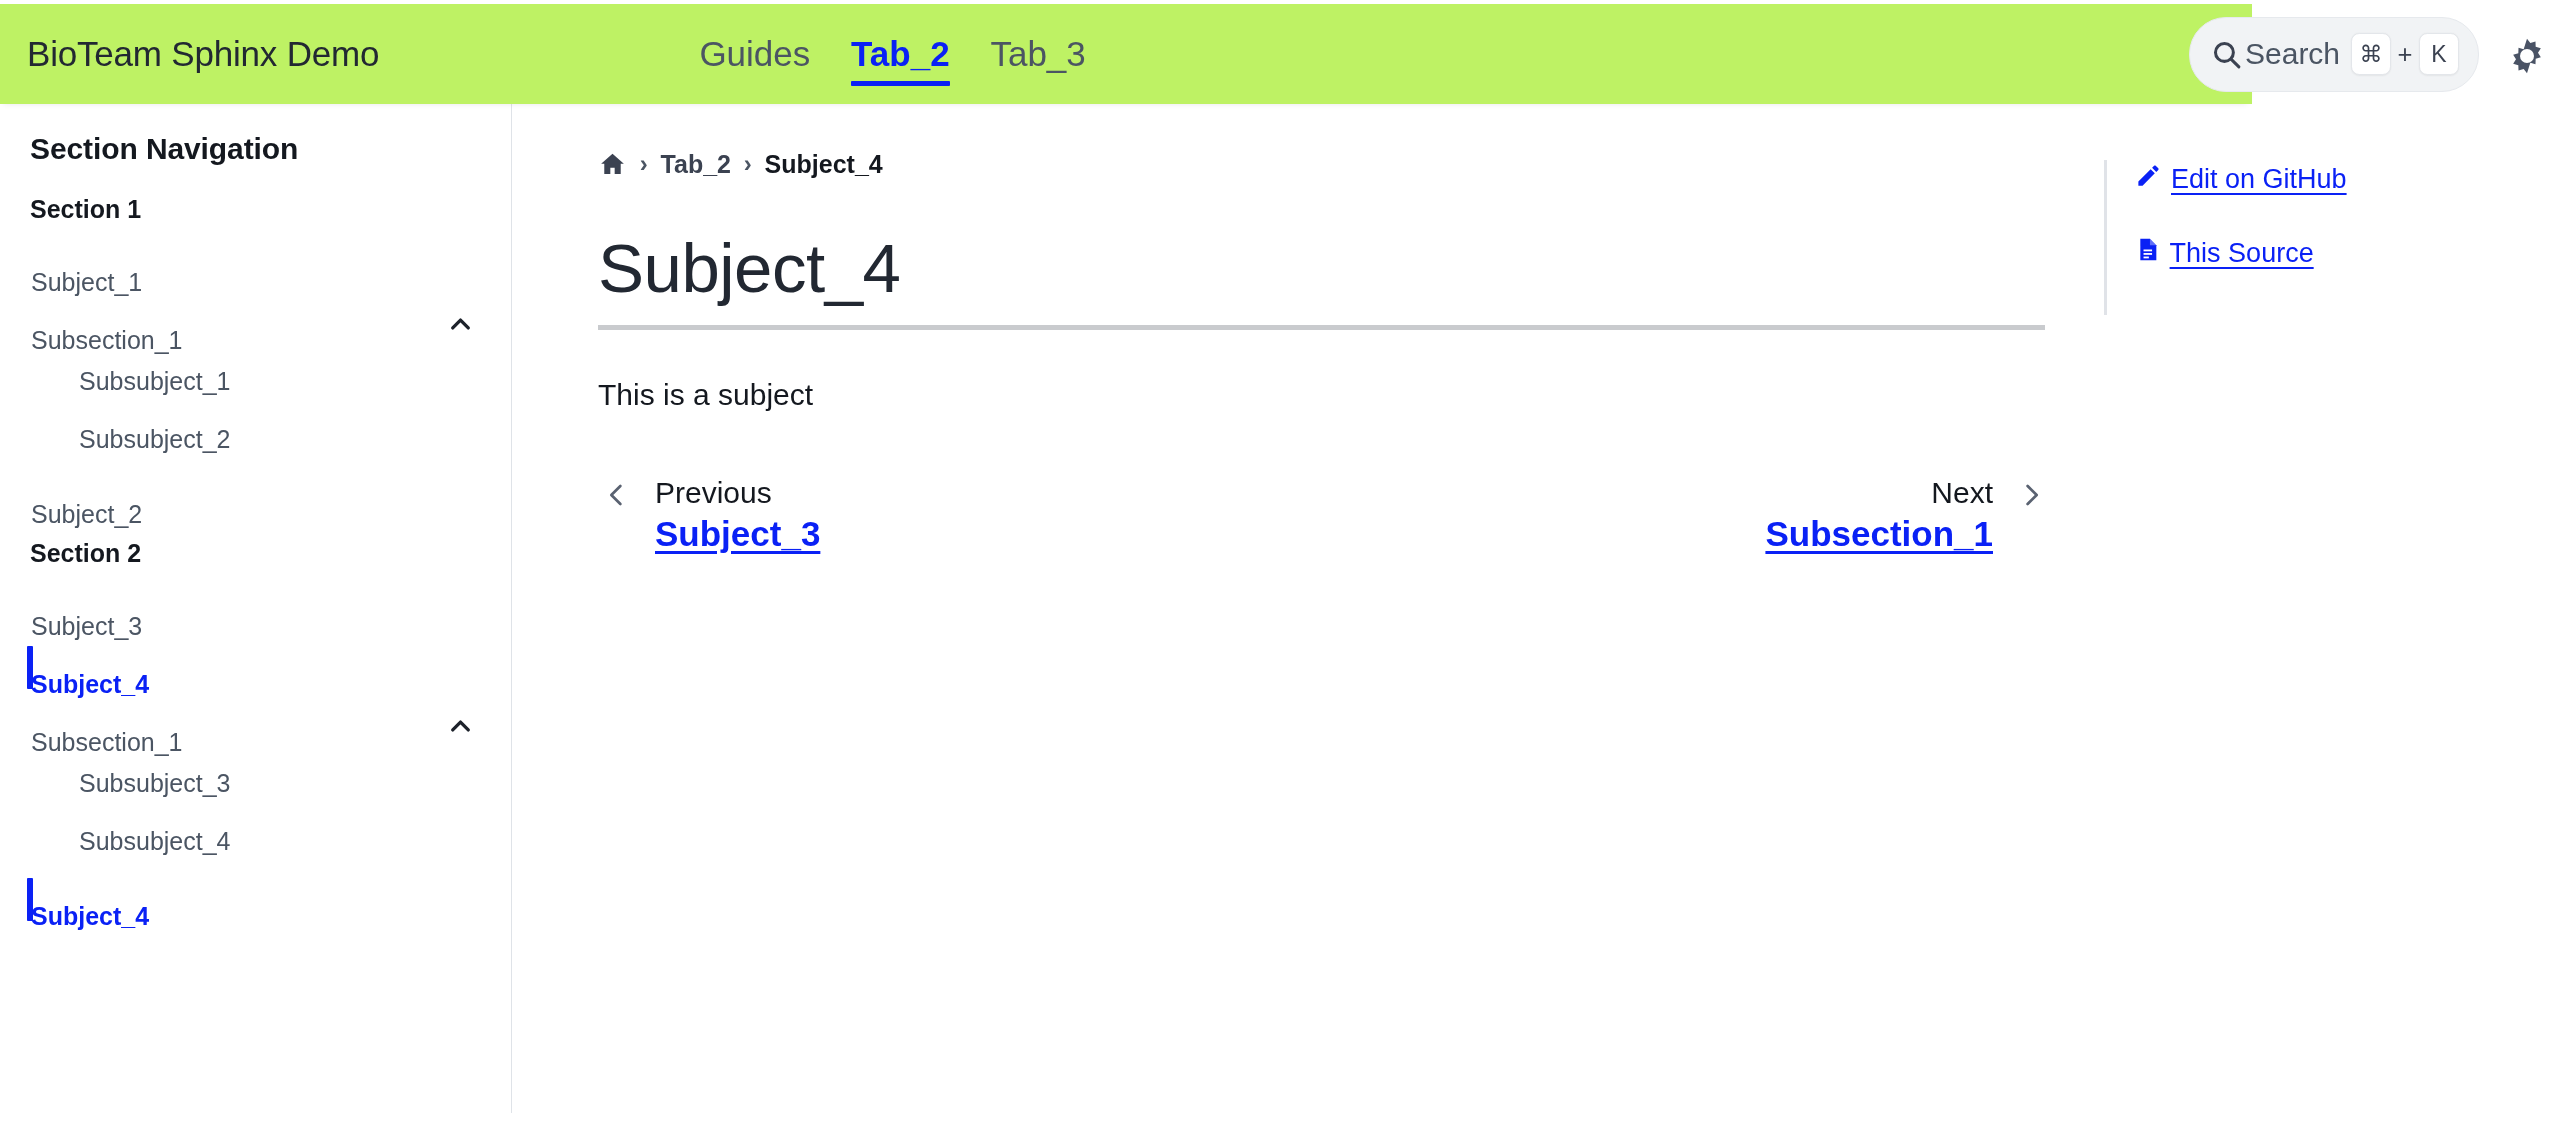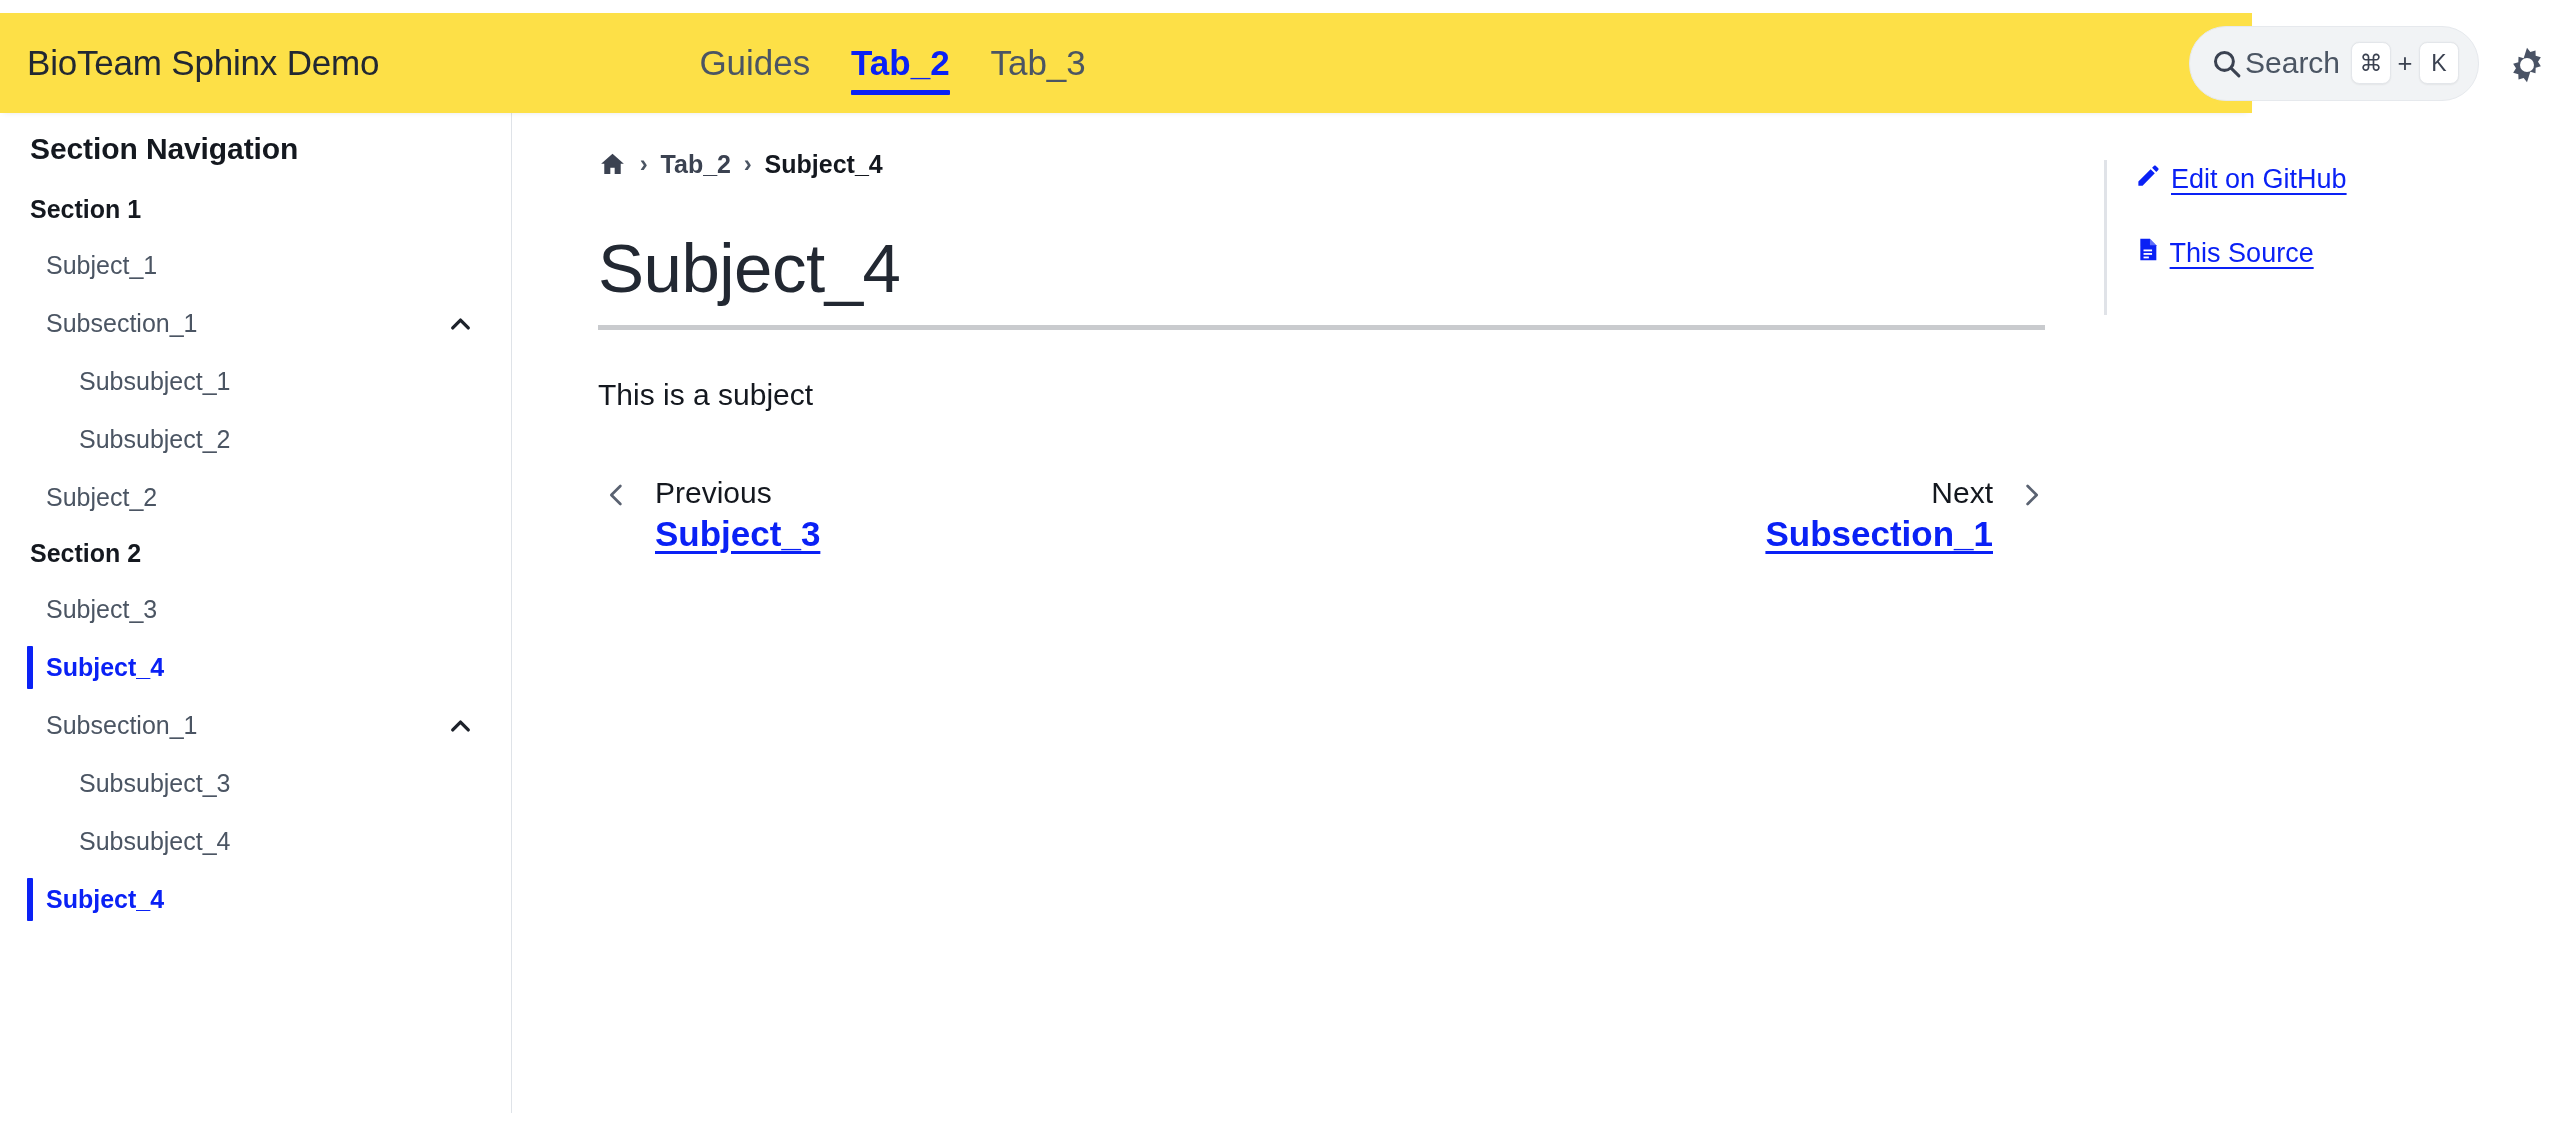--- a/index.html
+++ b/index.html
@@ -8,24 +8,24 @@
     width: 2576px;
     height: 1129px;
     background: #ffffff;
     font-family: "Liberation Sans", sans-serif;
     overflow: hidden;
   }
 
   
   .header {
     position: absolute;
-    top: 13px; left: 0;
+    top: 4px; left: 0;
     width: 2252px;
     height: 100px;
-    background: #fde047;
+    background: #bef264;
     display: flex;
     align-items: center;
     box-shadow: 0 2.7px 6.4px -3.7px rgba(0,0,0,0.12);
     z-index: 20;
   }
   .brand {
     position: absolute;
     left: 27px;
     font-size: 35px;
     color: #222832;
@@ -154,21 +154,21 @@
     position: relative;
     display: flex;
     align-items: center;
     height: 58px;
     font-size: 25px;
     color: #4b5563;
     text-decoration: none;
     cursor: pointer;
   }
   .nav-item .lbl { line-height: 1; }
-  .nav-item.lvl1 { padding-left: 46px; }
+  .nav-item.lvl1 { padding-left: 31px; align-items: flex-end; }
   .nav-item.lvl2 { padding-left: 79px; }
   .nav-item.current {
     color: #0a21f5;
     font-weight: bold;
   }
   .nav-item.current::before {
     content: "";
     position: absolute;
     left: 27px;
     top: 7.3px;

